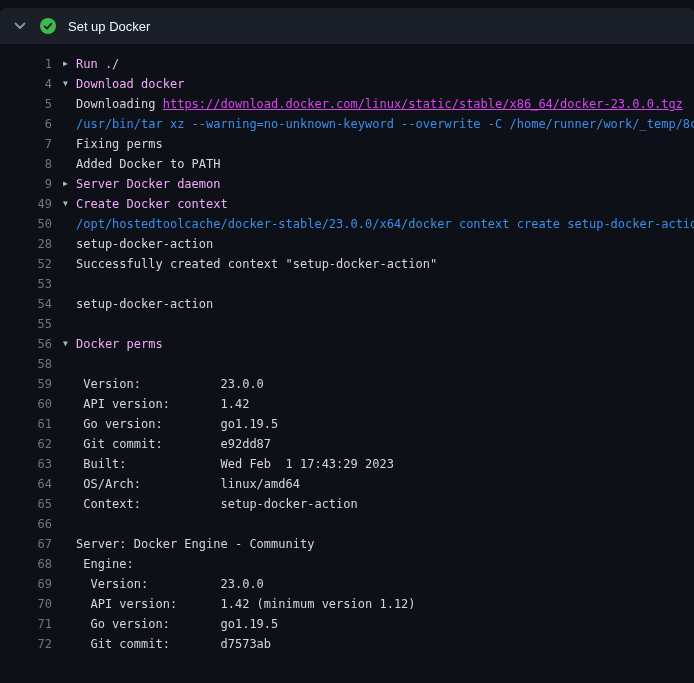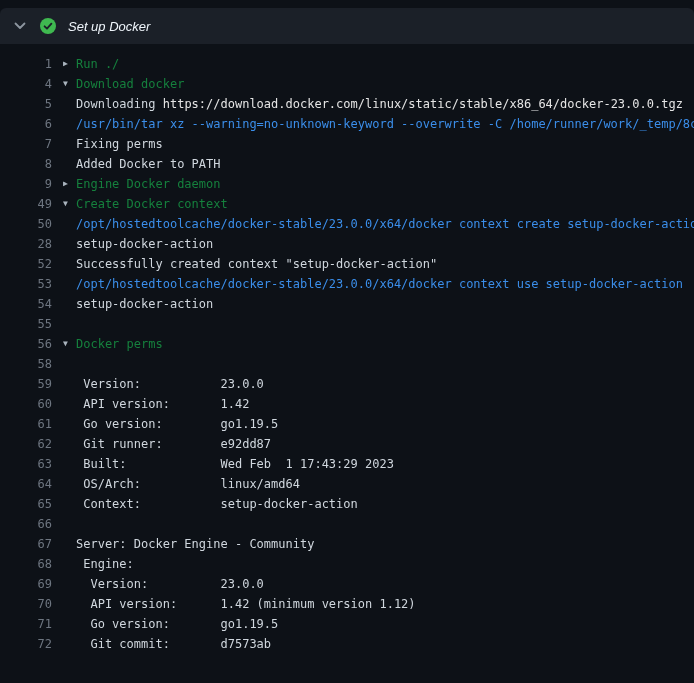--- a/index.html
+++ b/index.html
@@ -7,21 +7,20 @@
     width: 694px; height: 683px;
     background: #0d1117;
     overflow: hidden;
   }
   .step-header {
     display: flex; align-items: center;
     height: 36px; margin-top: 8px;
     background: #1b2028;
     padding: 0 12px; gap: 12px;
     border-radius: 6px 6px 0 0;
-    font-style: italic;
   }
   .icon-btn {
     display: flex; align-items: center; justify-content: center;
     width: 16px; height: 16px; flex: none; cursor: pointer;
   }
   .step-title {
     font-family: "Liberation Sans", sans-serif;
     font-size: 13px; font-weight: 400;
     color: #f0f6fc;
   }
@@ -45,23 +44,24 @@
   }
   .marker {
     flex: 0 0 24px;
     padding-left: 11px;
     color: #aab4be;
     font-size: 8px;
     cursor: pointer;
   }
   .txt { color: #d0d7de; overflow: hidden; flex: 1; }
   .txt.command { color: #3b8eea; }
-  .txt.group   { color: #15803d; }
+  .txt.group   { color: #f0abfc; }
   .log-link {
-    color: #e5e5e5;
+    color: #d946ef;
+    text-decoration: underline;
     cursor: pointer;
   }
 </style>
 </head>
 <body>
 
 <div class="step-header">
   <span class="icon-btn">
     <svg width="16" height="16" viewBox="0 0 16 16">
       <path d="M3.5 5.5 8 10 12.5 5.5" fill="none" stroke="#8d96a0" stroke-width="1.8" stroke-linecap="round" stroke-linejoin="round"></path>
@@ -76,34 +76,34 @@
   <span class="step-title">Set up Docker</span>
 </div>
 
 <div class="log">
     <div class="log-line"><span class="ln">1</span><span class="marker">▶</span><span class="txt group">Run ./</span></div>
     <div class="log-line"><span class="ln">4</span><span class="marker">▼</span><span class="txt group">Download docker</span></div>
     <div class="log-line"><span class="ln">5</span><span class="marker"></span><span class="txt download"><span>Downloading </span><a class="log-link">https://download.docker.com/linux/static/stable/x86_64/docker-23.0.0.tgz</a></span></div>
     <div class="log-line"><span class="ln">6</span><span class="marker"></span><span class="txt command">/usr/bin/tar xz --warning=no-unknown-keyword --overwrite -C /home/runner/work/_temp/8c9</span></div>
     <div class="log-line"><span class="ln">7</span><span class="marker"></span><span class="txt plain">Fixing perms</span></div>
     <div class="log-line"><span class="ln">8</span><span class="marker"></span><span class="txt plain">Added Docker to PATH</span></div>
-    <div class="log-line"><span class="ln">9</span><span class="marker">▶</span><span class="txt group">Engine Docker daemon</span></div>
+    <div class="log-line"><span class="ln">9</span><span class="marker">▶</span><span class="txt group">Server Docker daemon</span></div>
     <div class="log-line"><span class="ln">49</span><span class="marker">▼</span><span class="txt group">Create Docker context</span></div>
     <div class="log-line"><span class="ln">50</span><span class="marker"></span><span class="txt command">/opt/hostedtoolcache/docker-stable/23.0.0/x64/docker context create setup-docker-action</span></div>
     <div class="log-line"><span class="ln">28</span><span class="marker"></span><span class="txt plain">setup-docker-action</span></div>
     <div class="log-line"><span class="ln">52</span><span class="marker"></span><span class="txt plain">Successfully created context "setup-docker-action"</span></div>
-    <div class="log-line"><span class="ln">53</span><span class="marker"></span><span class="txt command">/opt/hostedtoolcache/docker-stable/23.0.0/x64/docker context use setup-docker-action</span></div>
+    <div class="log-line"><span class="ln">53</span><span class="marker"></span></div>
     <div class="log-line"><span class="ln">54</span><span class="marker"></span><span class="txt plain">setup-docker-action</span></div>
     <div class="log-line"><span class="ln">55</span><span class="marker"></span></div>
     <div class="log-line"><span class="ln">56</span><span class="marker">▼</span><span class="txt group">Docker perms</span></div>
     <div class="log-line"><span class="ln">58</span><span class="marker"></span></div>
     <div class="log-line"><span class="ln">59</span><span class="marker"></span><span class="txt plain"> Version:           23.0.0</span></div>
     <div class="log-line"><span class="ln">60</span><span class="marker"></span><span class="txt plain"> API version:       1.42</span></div>
     <div class="log-line"><span class="ln">61</span><span class="marker"></span><span class="txt plain"> Go version:        go1.19.5</span></div>
-    <div class="log-line"><span class="ln">62</span><span class="marker"></span><span class="txt plain"> Git runner:        e92dd87</span></div>
+    <div class="log-line"><span class="ln">62</span><span class="marker"></span><span class="txt plain"> Git commit:        e92dd87</span></div>
     <div class="log-line"><span class="ln">63</span><span class="marker"></span><span class="txt plain"> Built:             Wed Feb  1 17:43:29 2023</span></div>
     <div class="log-line"><span class="ln">64</span><span class="marker"></span><span class="txt plain"> OS/Arch:           linux/amd64</span></div>
     <div class="log-line"><span class="ln">65</span><span class="marker"></span><span class="txt plain"> Context:           setup-docker-action</span></div>
     <div class="log-line"><span class="ln">66</span><span class="marker"></span><span class="txt plain"></span></div>
     <div class="log-line"><span class="ln">67</span><span class="marker"></span><span class="txt plain">Server: Docker Engine - Community</span></div>
     <div class="log-line"><span class="ln">68</span><span class="marker"></span><span class="txt plain"> Engine:</span></div>
     <div class="log-line"><span class="ln">69</span><span class="marker"></span><span class="txt plain">  Version:          23.0.0</span></div>
     <div class="log-line"><span class="ln">70</span><span class="marker"></span><span class="txt plain">  API version:      1.42 (minimum version 1.12)</span></div>
     <div class="log-line"><span class="ln">71</span><span class="marker"></span><span class="txt plain">  Go version:       go1.19.5</span></div>
     <div class="log-line"><span class="ln">72</span><span class="marker"></span><span class="txt plain">  Git commit:       d7573ab</span></div>

